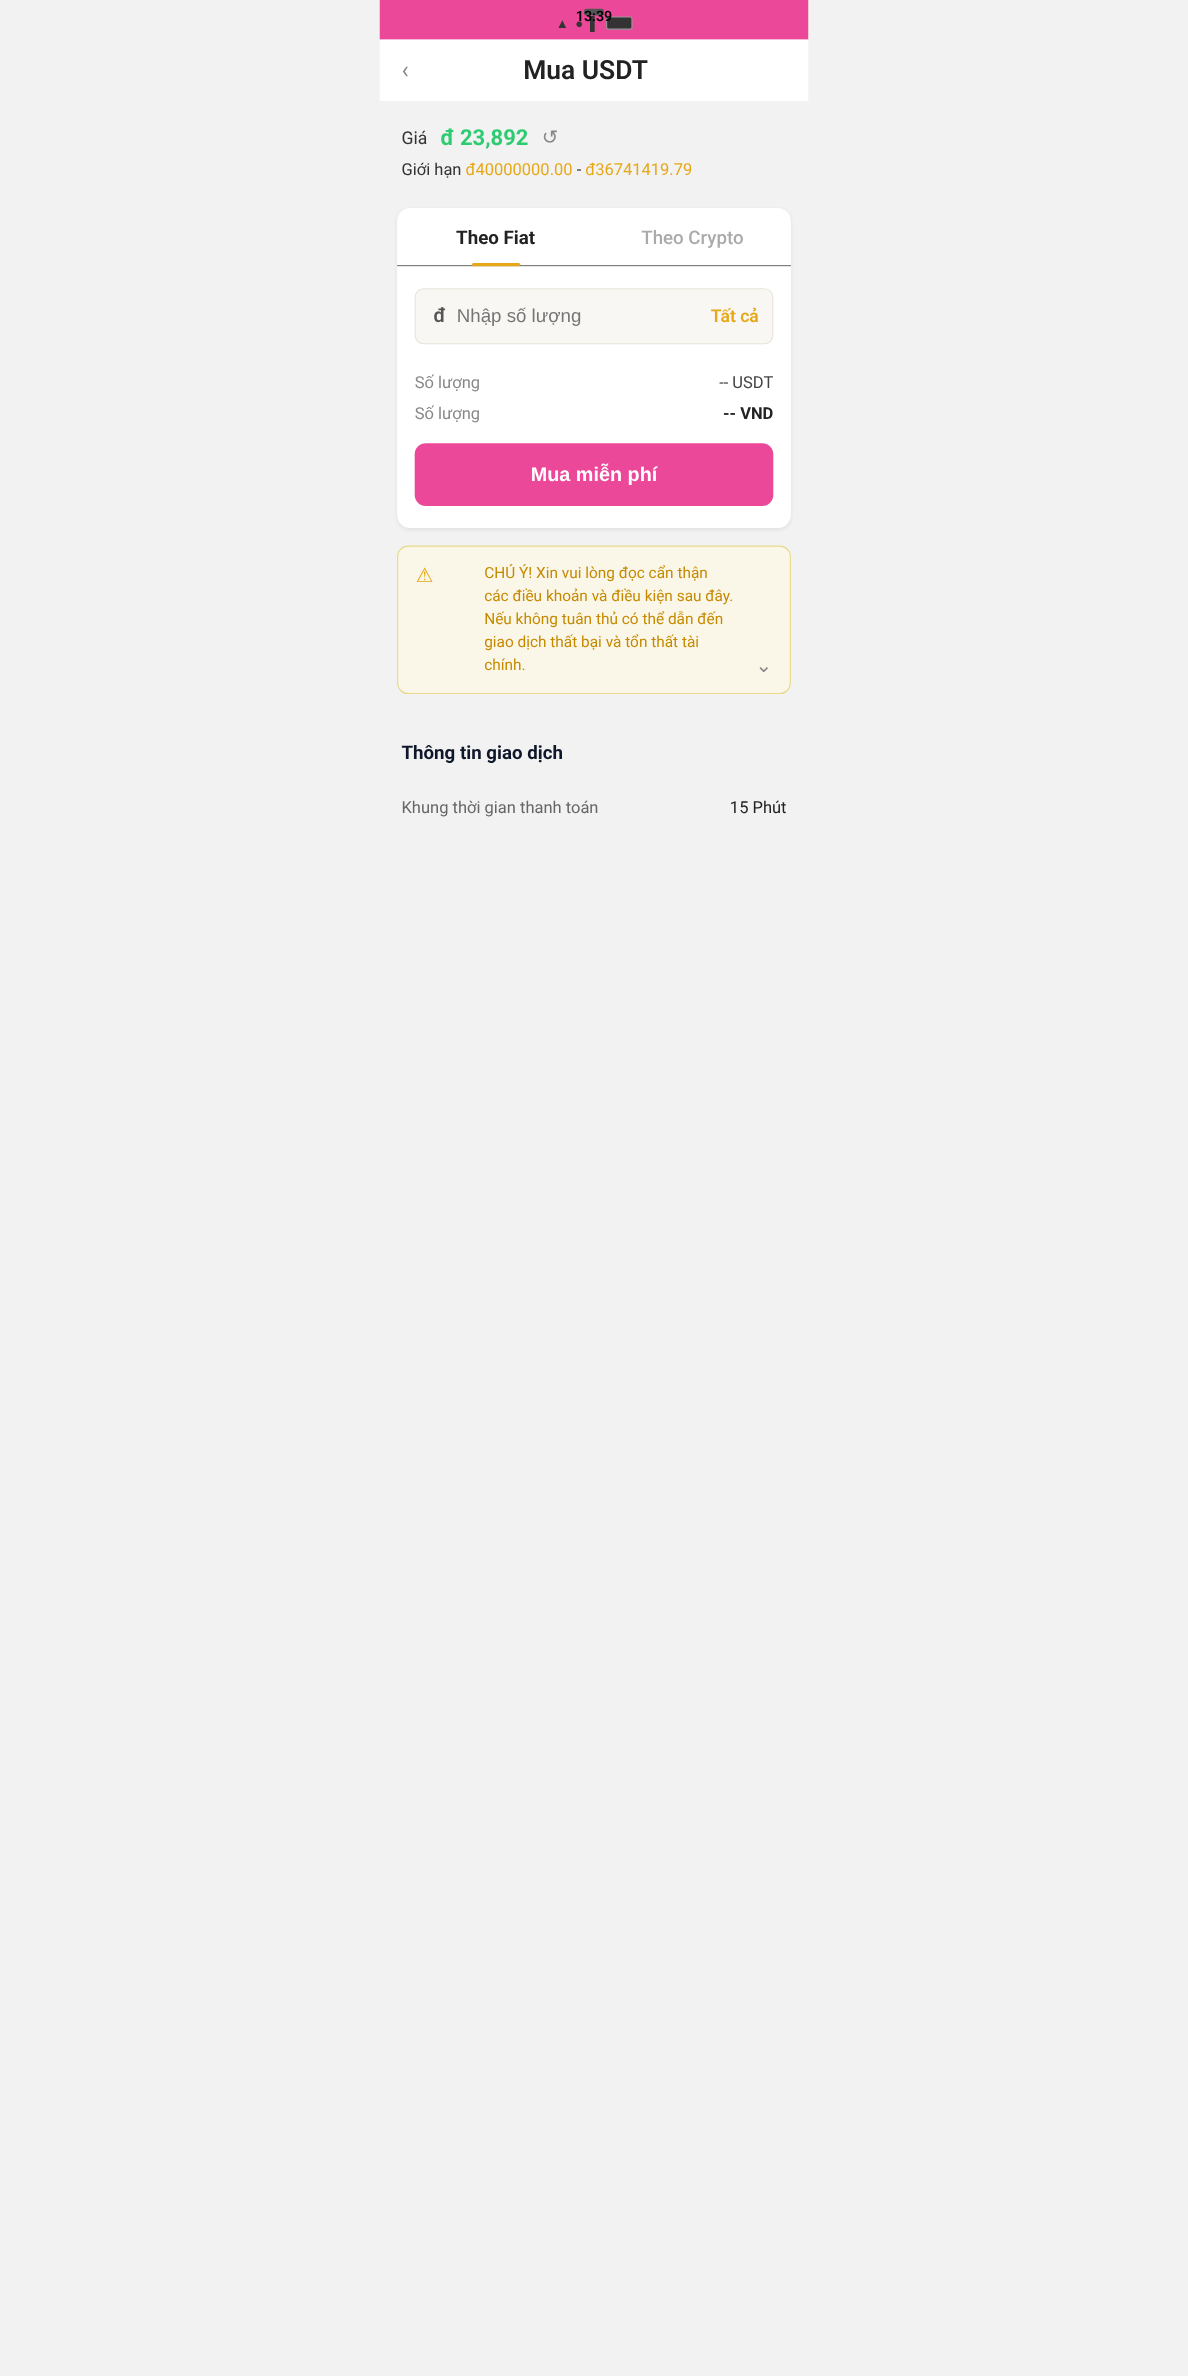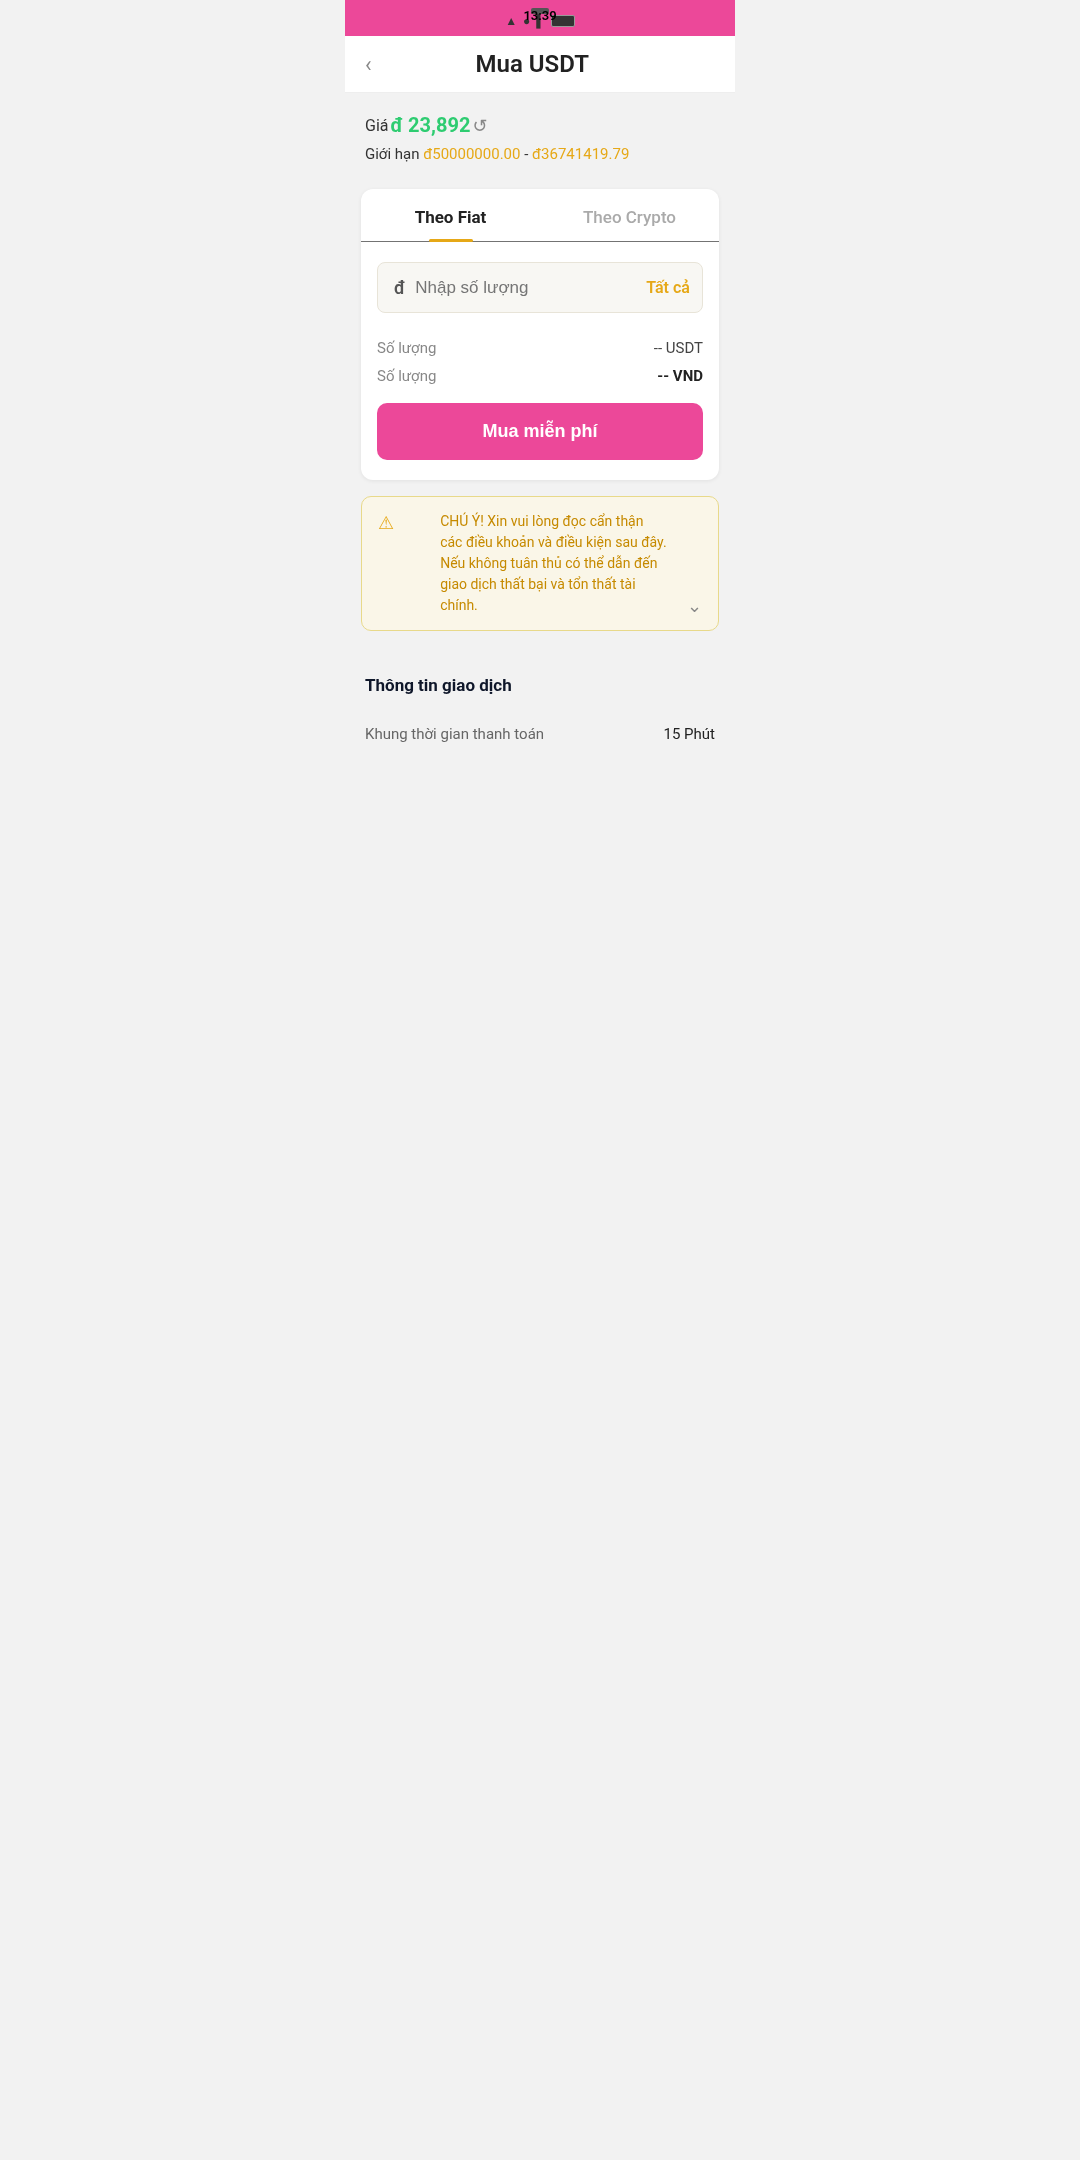--- a/index.html
+++ b/index.html
@@ -53,21 +53,21 @@
       margin-right: 34px;
     }
 
     .price-section {
       background: #f2f2f2;
       padding: 20px 20px 10px 20px;
     }
     .price-row {
       display: flex;
       align-items: center;
-      gap: 2px;
+      gap: 12px;
       margin-bottom: 8px;
     }
     .price-label {
       font-size: 16px;
       color: #333;
     }
     .price-value {
       font-size: 20px;
       font-weight: 700;
       color: #2ecc71;
@@ -297,21 +297,21 @@
 <div class="price-section">
   <div class="price-row">
     <span class="price-label">Giá</span>
     <span class="price-value">
       <span>đ</span>&nbsp;<span>23,892</span>
     </span>
     <span class="refresh-icon">↺</span>
   </div>
   <div class="limit-row">
     <span>Giới hạn</span>
-    <span class="limit-amount"> đ</span><span class="limit-amount">50000000.00</span>
+    <span class="limit-amount"> đ</span><span class="limit-amount">40000000.00</span>
     <span> - </span>
     <span class="limit-amount">đ</span><span class="limit-amount">36741419.79</span>
   </div>
 </div>
 
 <div class="card">
 
   <div class="tabs">
     <div class="tab active">
       <span>Theo Fiat</span>

